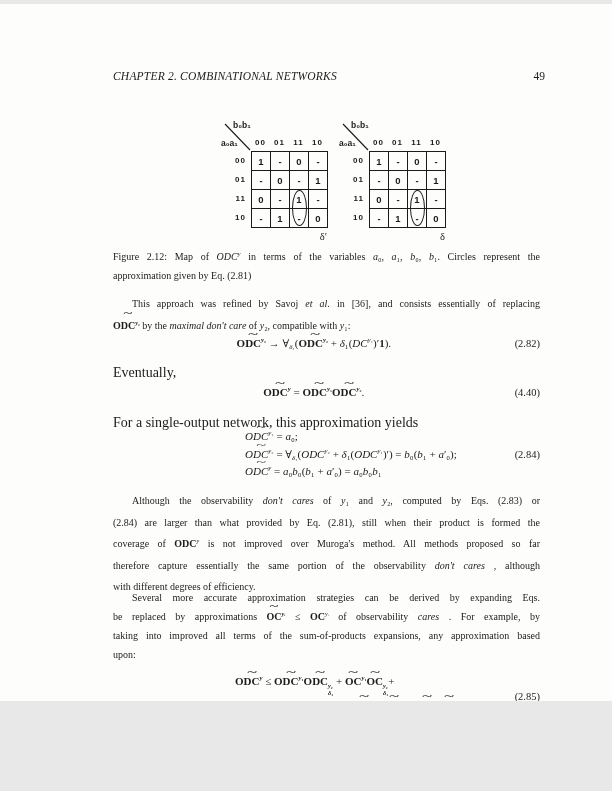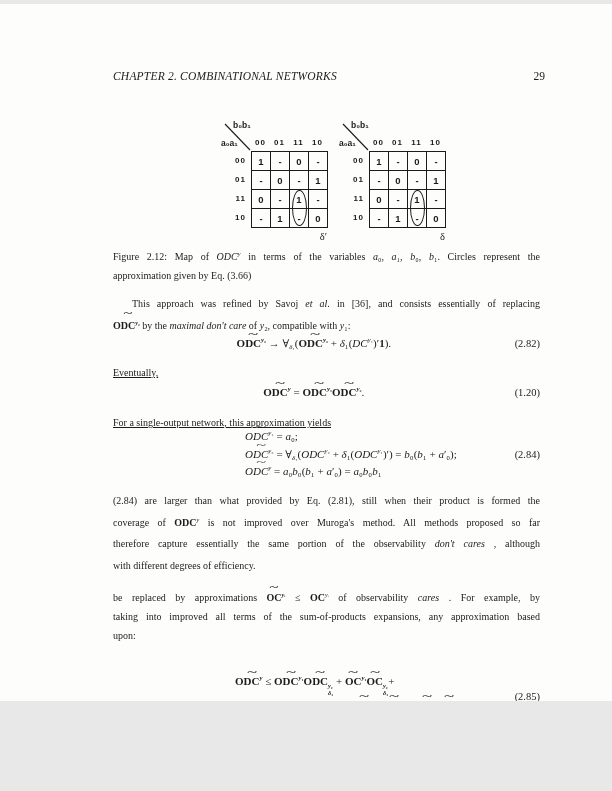--- a/index.html
+++ b/index.html
@@ -13,21 +13,21 @@
   .pg-num{font-style:normal;}
 
   
   .textcol{position:absolute;left:113px;width:427px;font-size:10px;}
   .ln{text-align:left;}
   .ln.j{text-align:justify;text-align-last:justify;}
   .ln.ind{text-indent:19px;}
   .caption .ln{line-height:18.5px;}
   .para .ln{line-height:21.5px;}
   .para3 .ln{line-height:19px;}
-  .plain{font-size:10px;line-height:14px;text-decoration:underline;}
+  .plain{font-size:14px;line-height:14px;}
 
   
   .eqrow{display:flex;align-items:center;font-size:11px;}
   .eqbody{flex:1;}
   .eq .ln{line-height:17.5px;}
   .center .ln{text-align:center;}
   .eq284 .ln{text-align:left;padding-left:132px;}
   .eq285 .ln:first-child{text-align:left;padding-left:122px;}
   .eq285 .ln:last-child{text-align:center;padding-left:188px;}
   .eqnum{font-size:10.5px;margin-left:auto;}
@@ -59,21 +59,21 @@
   .km-out{font-size:10.5px;font-family:"Liberation Serif","DejaVu Serif",serif;
           text-align:right;padding-right:12px;}
 </style>
 </head>
 <body>
 
 <div class="page">
 
   <div class="pg-header">
     <span class="ch-title">CHAPTER 2.   COMBINATIONAL NETWORKS</span>
-    <span class="pg-num">29</span>
+    <span class="pg-num">49</span>
   </div>
 
   <div class="figure">
     <div class="kmap">
         <svg width="112" height="122" style="position: absolute; left: 0px; top: 0px; pointer-events: none;">
           <line x1="29" y1="27" x2="4" y2="1" stroke="#1b1b1b" stroke-width="1.1"></line>
         </svg>
         <div class="km-abs km-topvar" style="left: 12px; top: -3px;">b₀b₁</div>
         <div class="km-abs km-leftvar" style="left: 0px; top: 15px;">a₀a₁</div>
         <div class="km-abs km-col" style="left: 30px; top: 15px;">00</div>
@@ -137,63 +137,65 @@
           <div class="km-cell">-</div>
           <div class="km-cell">0</div>
         </div>
         <div class="km-abs km-circle" style="left: 70.5px; top: 67px; width: 13px; height: 34px;"></div>
         <div class="km-abs km-out" style="left: 30px; top: 108px; width: 76px;">δ</div>
       </div>
   </div>
 
   <div class="textcol caption jpar" style="top:244px">
       <div class="ln j">Figure 2.12: Map of <i>ODC</i><sup><i>y</i></sup> in terms of the variables <i>a</i>₀, <i>a</i>₁, <i>b</i>₀, <i>b</i>₁. Circles represent the</div>
-      <div class="ln">approximation given by Eq. (3.66)</div>
+      <div class="ln">approximation given by Eq. (2.81)</div>
     </div>
 
   <div class="textcol para jpar indent" style="top:289px">
       <div class="ln j ind">This approach was refined by Savoj <i>et al.</i> in [36], and consists essentially of replacing</div>
       <div class="ln"><b>O<span class="wt">DC</span><sup><i>y</i>₂</sup></b> by the <i>maximal don't care</i> of <i>y</i>₂, compatible with <i>y</i>₁:</div>
     </div>
 
   <div class="textcol eqrow eq" style="top:331px">
     <div class="eqbody center">
         <div class="ln"><b>O<span class="wt">DC</span><sup><i>y</i>₂</sup></b> → ∀<sub><i>δ</i>₁</sub>(<b>O<span class="wt">DC</span><sup><i>y</i>₂</sup></b> + <i>δ</i>₁(<i>DC</i><sup><i>y</i>₁</sup>)′<b>1</b>).</div>
       </div>
     <div class="eqnum">(2.82)</div>
   </div>
 
   <div class="textcol plain" style="top:362px">Eventually,</div>
 
   <div class="textcol eqrow eq" style="top:380px">
     <div class="eqbody center">
         <div class="ln"><b>O<span class="wt">DC</span><sup><i>y</i></sup></b> = <b>O<span class="wt">DC</span><sup><i>y</i>₁</sup>O<span class="wt">DC</span><sup><i>y</i>₂</sup></b>.</div>
       </div>
-    <div class="eqnum">(1.20)</div>
+    <div class="eqnum">(4.40)</div>
   </div>
 
   <div class="textcol plain" style="top:412px">For a single-output network, this approximation yields</div>
 
   <div class="textcol eqrow eq eq284" style="top:424px">
     <div class="eqbody">
         <div class="ln"><i>O<span class="wt">DC</span></i><sup><i>y</i>₁</sup> = <i>a</i>₀;</div>
         <div class="ln"><i>O<span class="wt">DC</span></i><sup><i>y</i>₂</sup> = ∀<sub><i>δ</i>₁</sub>(<i>ODC</i><sup><i>y</i>₂</sup> + <i>δ</i>₁(<i>ODC</i><sup><i>y</i>₁</sup>)′) = <i>b</i>₀(<i>b</i>₁ + <i>a</i>′₀);</div>
         <div class="ln"><i>O<span class="wt">DC</span></i><sup><i>y</i></sup> = <i>a</i>₀<i>b</i>₀(<i>b</i>₁ + <i>a</i>′₀) = <i>a</i>₀<i>b</i>₀<i>b</i>₁</div>
       </div>
     <div class="eqnum">(2.84)</div>
   </div>
 
   <div class="textcol para jpar indent" style="top:486px">
+      <div class="ln j ind">Although the observability <i>don't cares</i> of <i>y</i>₁ and <i>y</i>₂, computed by Eqs.  (2.83) or</div>
       <div class="ln j">(2.84) are larger than what provided by Eq. (2.81), still when their product is formed the</div>
       <div class="ln j">coverage of <b>ODC</b><sup><i>y</i></sup> is not improved over Muroga's method.  All methods proposed so far</div>
       <div class="ln j">therefore capture essentially the same portion of the observability <i>don't cares</i> , although</div>
       <div class="ln">with different degrees of efficiency.</div>
     </div>
 
   <div class="textcol para3 jpar indent" style="top:584px">
+      <div class="ln j ind">Several more accurate approximation strategies can be derived by expanding Eqs.</div>
       <div class="ln j">be replaced by approximations <b><span class="wt">OC</span><sup><i>y</i>ᵢ</sup></b> ≤ <b>OC</b><sup><i>y</i>ᵢ</sup> of observability <i>cares</i> .  For example, by</div>
       <div class="ln j">taking into improved all terms of the sum-of-products expansions, any approximation based</div>
       <div class="ln">upon:</div>
     </div>
 
   <div class="textcol eqrow eq eq285" style="top:669px">
     <div class="eqbody">
         <div class="ln"><b>O<span class="wt">DC</span><sup><i>y</i></sup></b> ≤  <b>O<span class="wt">DC</span><sup><i>y</i>₁</sup>O<span class="wt">DC</span><span class="ss">
               <span><i>y</i>₂</span>
               <span><i>δ</i>₁</span>

